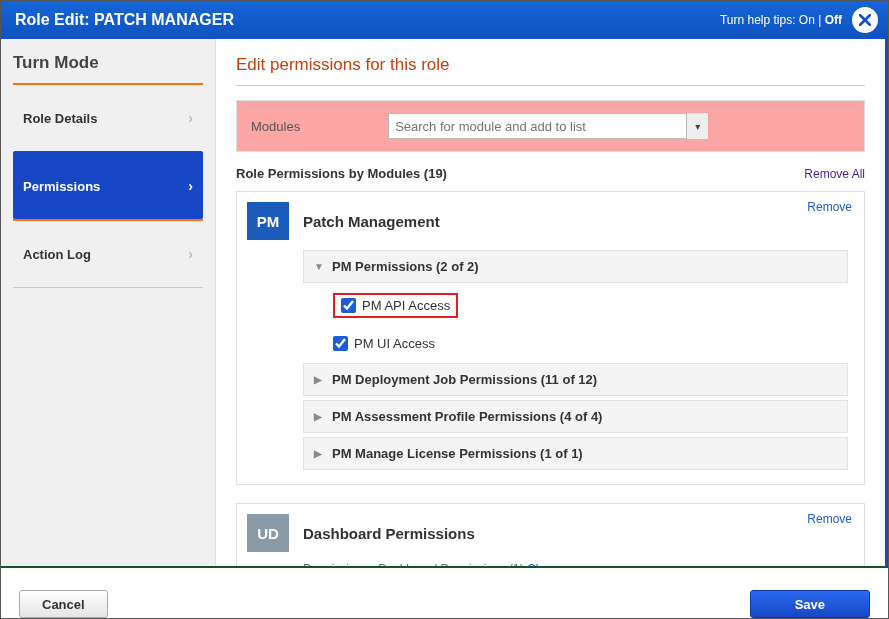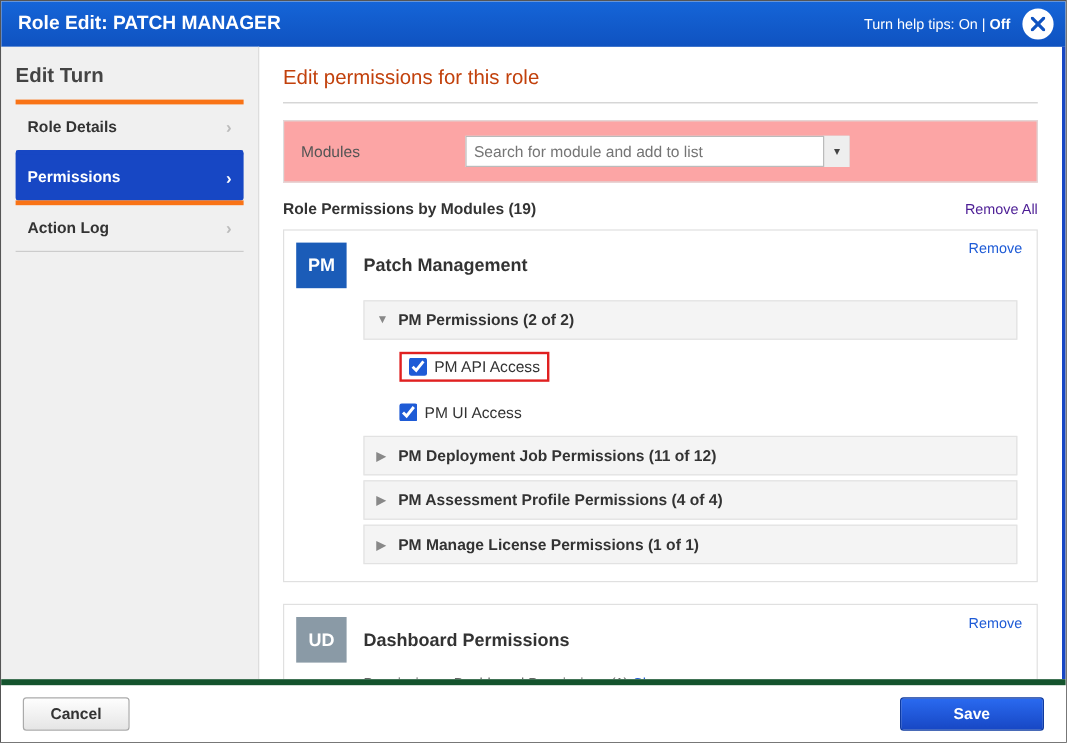--- a/index.html
+++ b/index.html
@@ -53,27 +53,27 @@
     padding: 14px 12px;
     border-right: 1px solid #ddd;
   }
   .sidebar h3 {
     font-size: 17px;
     font-weight: bold;
     color: #444;
     padding-bottom: 10px;
   }
   .side-item {
-    border-top: 4px solid #f97316;
-    padding: 11px 10px;
+    border-top: 2px solid #f97316;
+    padding: 25px 10px;
     font-size: 13px;
     color: #333;
     font-weight: bold;
     display: flex;
-    align-items: flex-start;
+    align-items: flex-end;
     justify-content: space-between;
     cursor: pointer;
   }
   .side-item:last-child { border-bottom: 1px solid #ccc; }
   .side-item .chev { color: #bbb; font-size: 14px; }
   .side-item.active {
     background: #1747c4;
     color: #fff;
     border-color: #1747c4;
     border-radius: 2px;
@@ -218,23 +218,23 @@
     margin-top: 2px;
   }
   .subtext .change { color: #1e5bd6; cursor: pointer; }
 
   
   .footer {
     position: absolute;
     bottom: 0; left: 0; right: 0;
     height: 52px;
     background: #fff;
-    border-top: 5px solid #14532d;
-    display: flex;
-    align-items: center;
+    border-top: 2px solid #14532d;
+    display: flex;
+    align-items: flex-end;
     justify-content: space-between;
     padding: 0 18px;
   }
   .btn {
     height: 28px;
     padding: 0 22px;
     border-radius: 3px;
     font-weight: bold;
     font-size: 13px;
     cursor: pointer;
@@ -260,21 +260,21 @@
   </div>
   <div class="close-btn">
     <svg viewBox="0 0 10 10">
         <path d="M1 1 L9 9 M9 1 L1 9" stroke="#0f52c0" stroke-width="2.2" stroke-linecap="round"></path>
       </svg>
   </div>
 </div>
 
 <div class="body-wrap">
   <div class="sidebar">
-    <h3>Edit Turn</h3>
+    <h3>Turn Mode</h3>
     <div class="side-item">
       <span>Role Details</span>
       <span class="chev">›</span>
     </div>
     <div class="side-item active">
       <span>Permissions</span>
       <span class="chev">›</span>
     </div>
     <div class="side-item">
       <span>Action Log</span>

